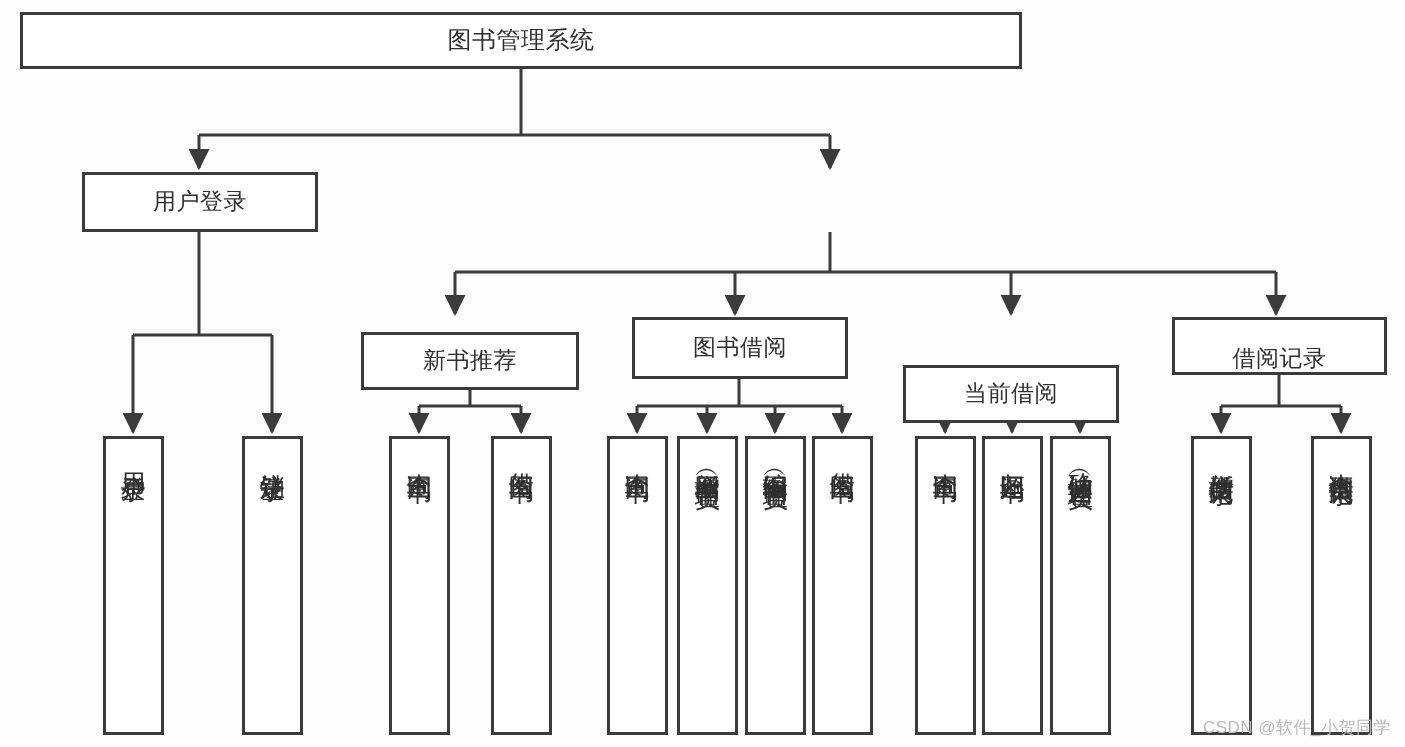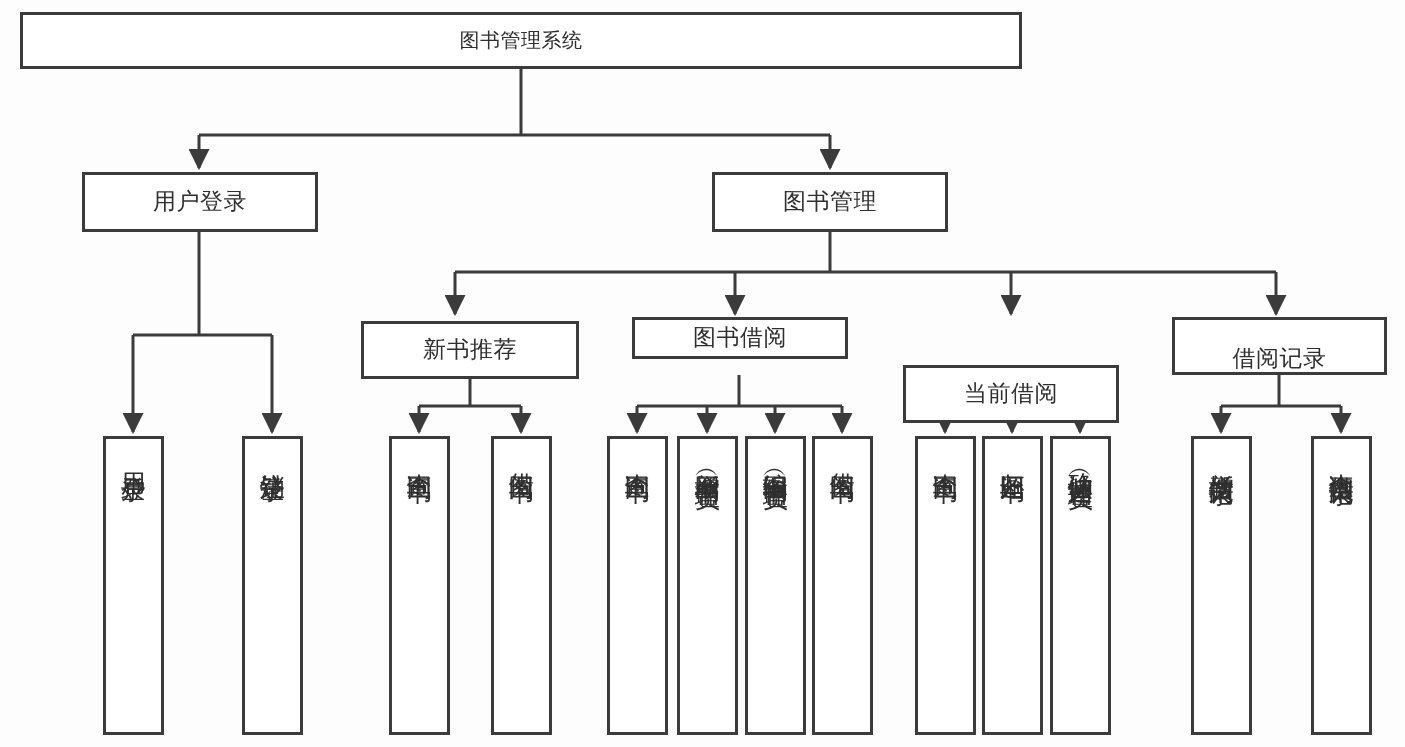--- a/index.html
+++ b/index.html
@@ -37,21 +37,21 @@
   .node .label {
     display: block;
     text-align: center;
     line-height: 1.18;
     letter-spacing: 0.5px;
   }
   .node.horiz .label {
     font-size: 23px;
   }
   .node.root .label {
-    font-size: 20px;
+    font-size: 24px;
   }
   .node.vert {
     align-items: flex-start;
     justify-content: center;
     padding-top: 14px;
   }
   .node.vert .label {
     writing-mode: vertical-rl;
     text-orientation: upright;
     font-size: 25px;
@@ -125,28 +125,25 @@
     </g>
   </svg>
 
   <div class="node root horiz" style="left:20px; top:12px; width:1002px; height:57px;">
     <span class="label">图书管理系统</span>
   </div>
 
   <div class="node horiz" style="left:82px; top:172px; width:236px; height:60px;">
     <span class="label">用户登录</span>
   </div>
-  <div class="node horiz" style="left:712px; top:172px; width:236px; height:60px;">
-    <span class="label">图书管理</span>
-  </div>
 
-  <div class="node horiz" style="left:361px; top:321px; width:218px; height:58px;">
+  <div class="node horiz" style="left:361px; top:332px; width:218px; height:58px;">
     <span class="label">新书推荐</span>
   </div>
-  <div class="node horiz" style="left:632px; top:317px; width:216px; height:42px;">
+  <div class="node horiz" style="left:632px; top:317px; width:216px; height:62px;">
     <span class="label">图书借阅</span>
   </div>
   <div class="node horiz" style="left:903px; top:317px; width:216px; height:58px;margin-top:48px;">
     <span class="label">当前借阅</span>
   </div>
   <div class="node horiz" style="left:1172px; top:317px; width:215px; height:58px;align-items:flex-end;">
     <span class="label">借阅记录</span>
   </div>
 
   <div class="node vert" style="left:103px; top:436px; width:61px; height:299px;">
@@ -186,14 +183,15 @@
     <span class="label">确认归还（管理员）</span>
   </div>
 
   <div class="node vert" style="left:1191px; top:436px; width:61px; height:299px;">
     <span class="label">新增借阅记录</span>
   </div>
   <div class="node vert" style="left:1311px; top:436px; width:61px; height:299px;">
     <span class="label">查询借阅记录</span>
   </div>
 
+  <div class="watermark">CSDN @软件_小贺同学</div>
 
 </div>
 
 </body></html>

